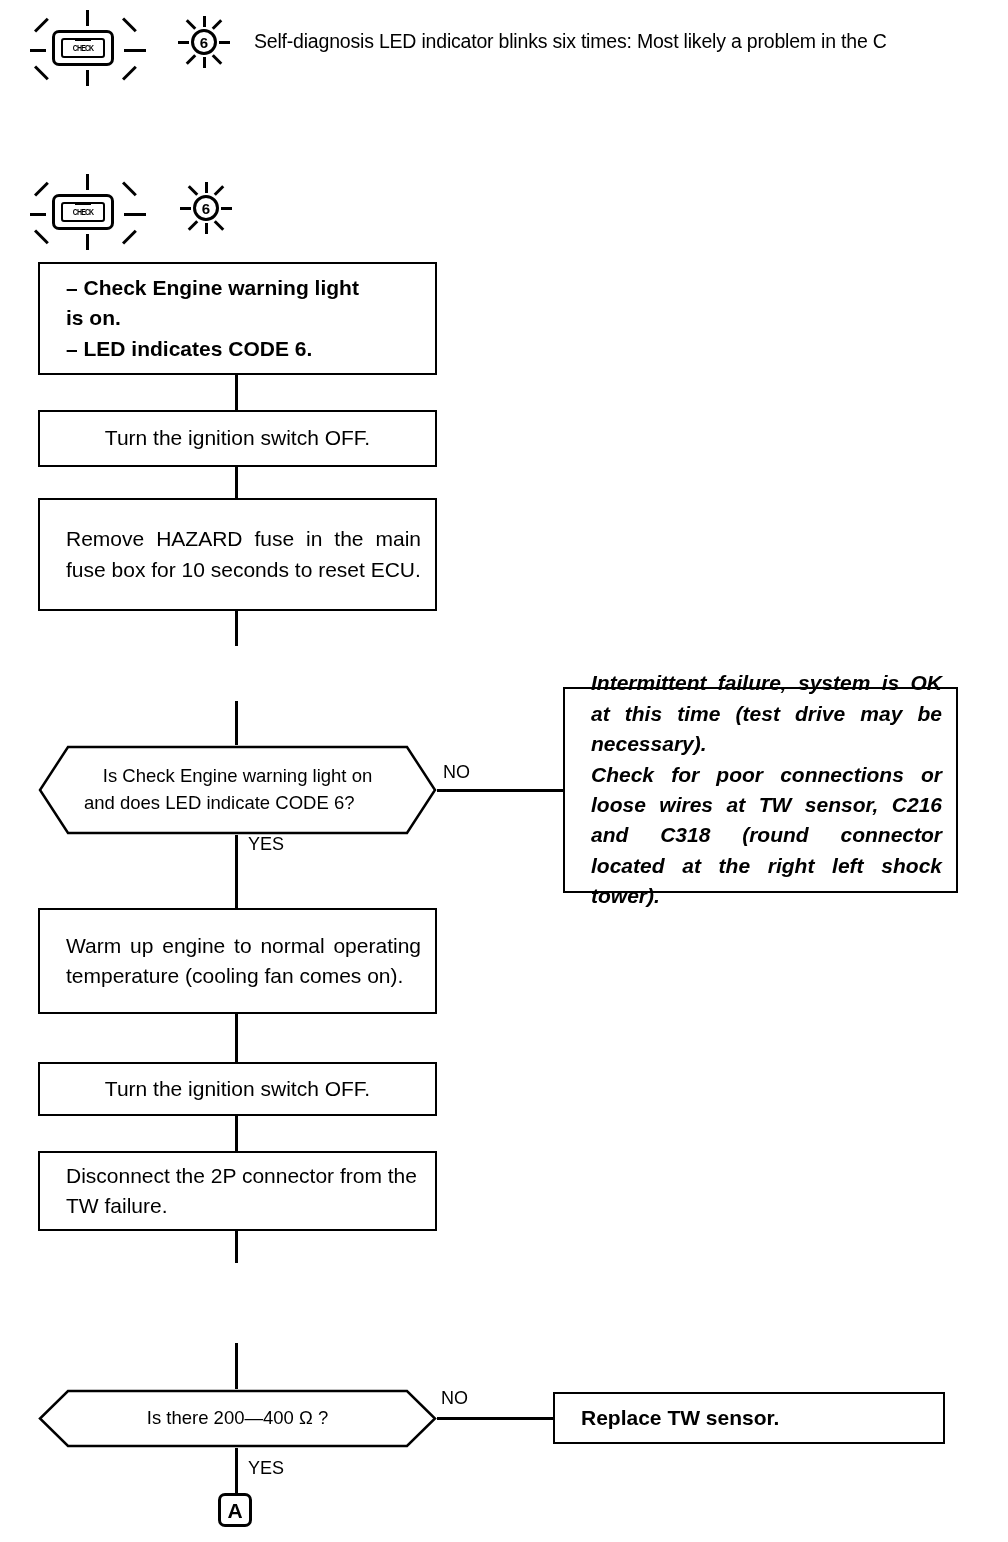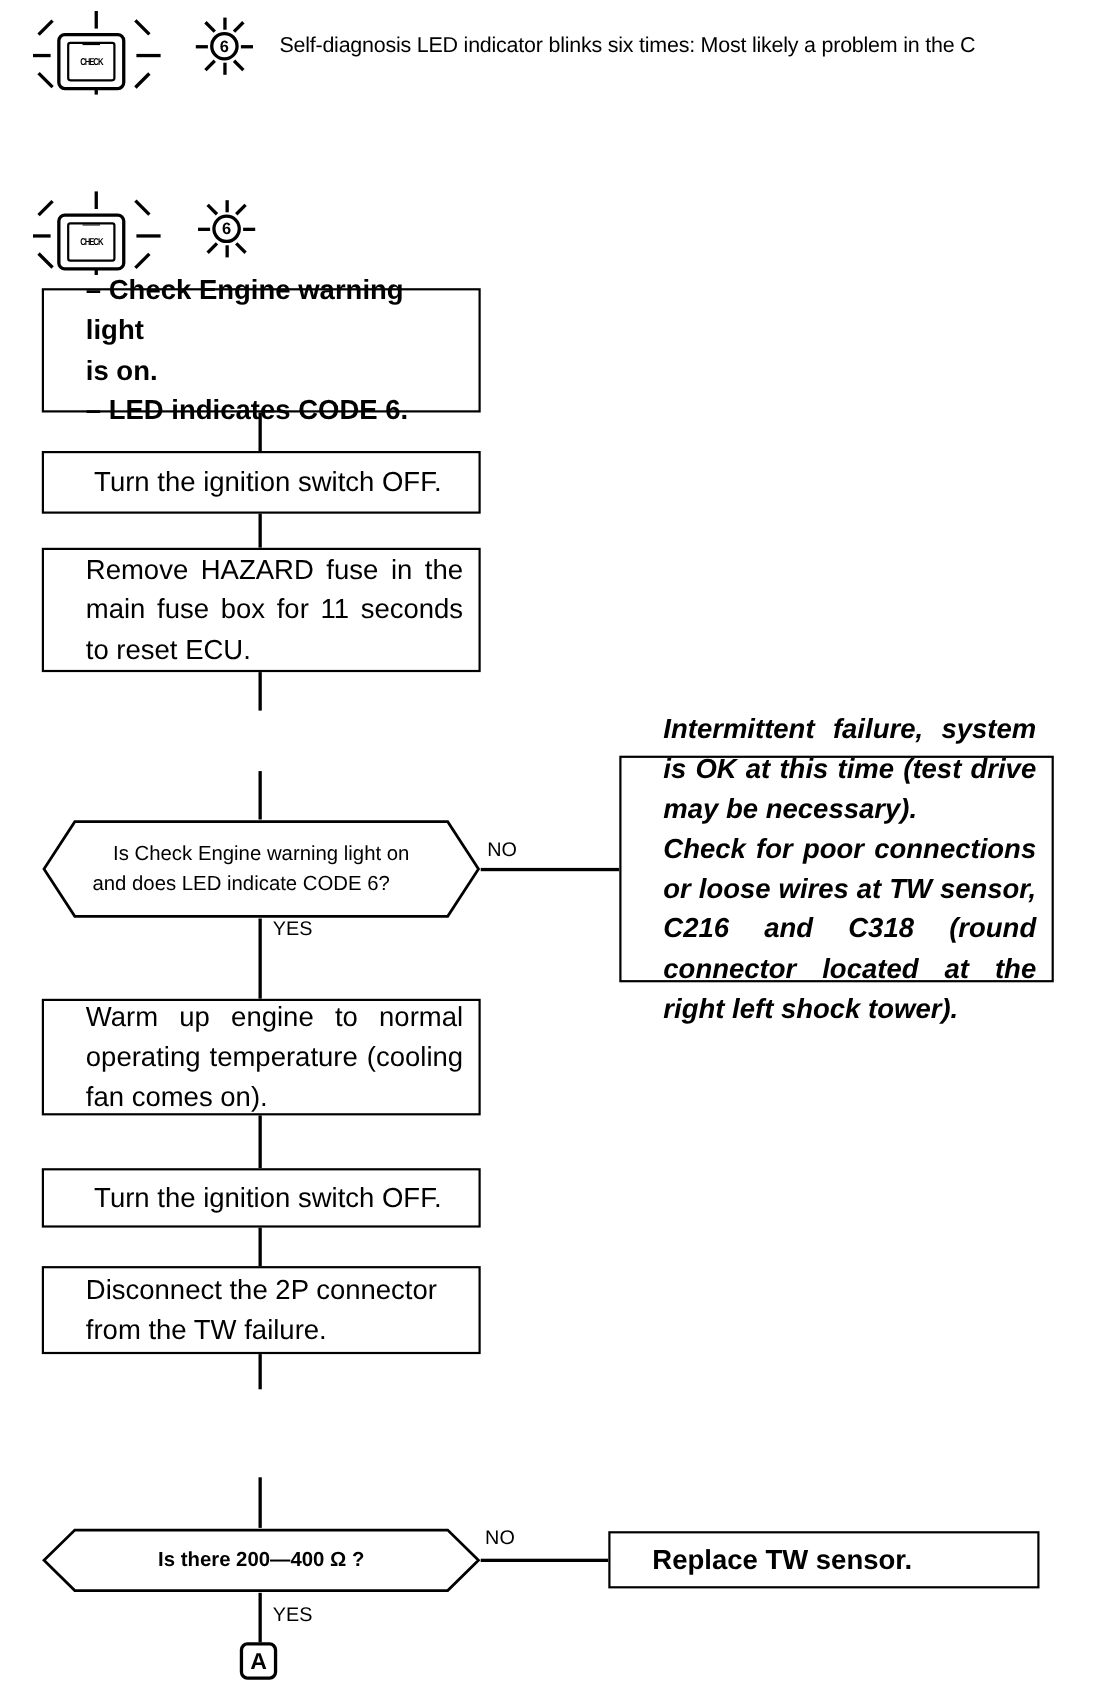--- a/index.html
+++ b/index.html
@@ -38,21 +38,21 @@
     font-weight: 400;
   }
 
   
   .icon-wrap { position: absolute; }
 
   
   .ce-lamp {
     position: absolute;
     width: 62px;
-    height: 52px;
+    height: 36px;
     border: 3px solid #000;
     border-radius: 7px;
     box-sizing: border-box;
     background: #fff;
     left: 24px;
     top: 22px;
   }
   .ce-engine {
     position: absolute;
     left: 6px;
@@ -116,25 +116,24 @@
   .box {
     position: absolute;
     border: 2.5px solid #000;
     box-sizing: border-box;
     background: #fff;
     display: flex;
     align-items: center;
   }
   .box .txt {
     padding: 0 14px 0 26px;
-    font-size: 25px;
+    font-size: 21px;
     line-height: 1.45;
     width: 100%;
     box-sizing: border-box;
-    margin-left: 12px;
   }
   .box.center .txt {
     text-align: center;
     padding: 0 10px;
   }
   .box.justify .txt {
     text-align: justify;
     text-align-last: left;
   }
   .bold .txt { font-weight: 700; }
@@ -155,21 +154,21 @@
     align-items: center;
     justify-content: center;
     font-size: 18.5px;
     line-height: 1.45;
     text-align: justify;
     text-align-last: center;
   }
   .hex .hex-txt .l1, .hex .hex-txt .l2 { width: 100%; text-align: justify; }
   .hex .hex-txt .l2 { text-align-last: left; }
   .hex.single .hex-txt { text-align: center; }
-  .hex.single .hex-txt .l1 { text-align: center; font-weight: bold; }
+  .hex.single .hex-txt .l1 { text-align: center; }
 
   
   .vline {
     position: absolute;
     width: 2.5px;
     background: #000;
   }
   .hline {
     position: absolute;
     height: 2.5px;
@@ -273,21 +272,21 @@
 
   <div class="vline" style="left:235px; top:375px; height:35px;"></div>
 
   <div class="box center" style="left:38px; top:410px; width:399px; height:57px;">
     <div class="txt">Turn the ignition switch OFF.</div>
   </div>
 
   <div class="vline" style="left:235px; top:467px; height:31px;"></div>
 
   <div class="box justify" style="left:38px; top:498px; width:399px; height:113px;">
-    <div class="txt">Remove HAZARD fuse in the main fuse box for 11 seconds to reset ECU.</div>
+    <div class="txt">Remove HAZARD fuse in the main fuse box for 10 seconds to reset ECU.</div>
   </div>
 
   <div class="vline" style="left:235px; top:611px; height:35px;"></div>
 
 
   <div class="vline" style="left:235px; top:701px; height:44px;"></div>
 
   <div class="hex" style="left:38px; top:745px; width:399px; height:90px;">
     <svg width="399" height="90" viewBox="0 0 399 90">
       <polygon points="30,2 369,2 397,45 369,88 30,88 2,45" fill="#ffffff" stroke="#000000" stroke-width="2.5"></polygon>

